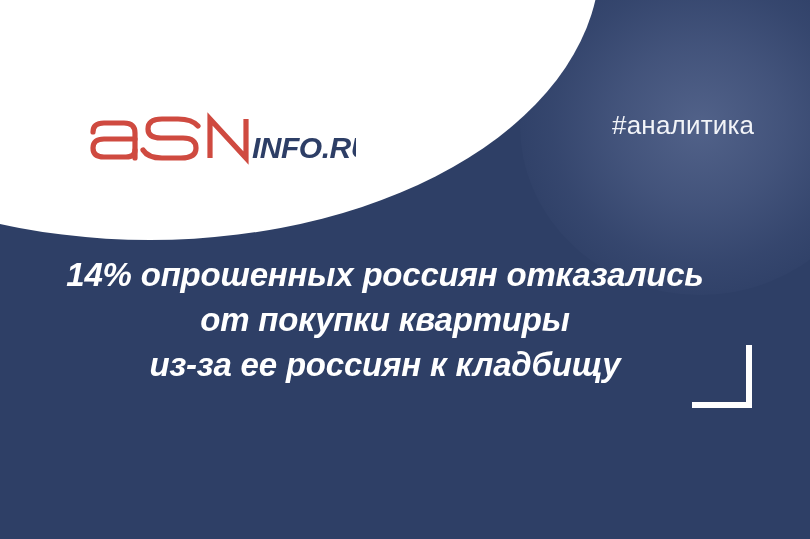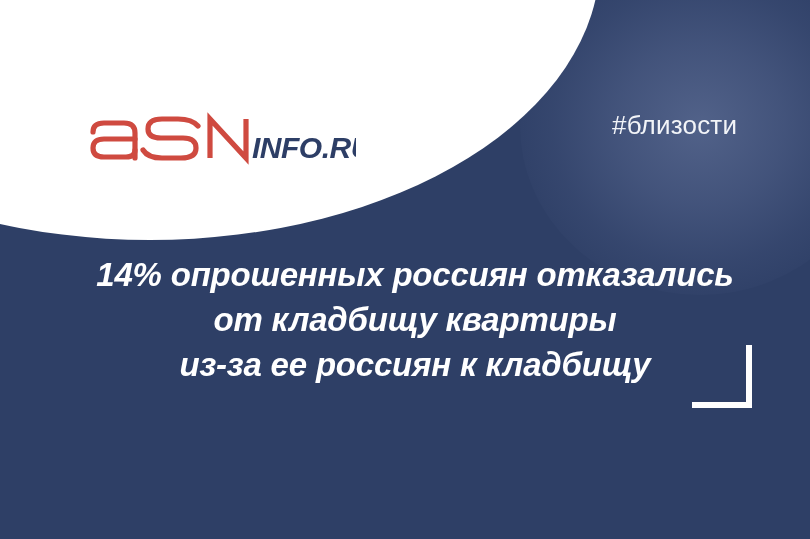--- a/index.html
+++ b/index.html
@@ -66,21 +66,20 @@
     top: 252px;
     width: 770px;
     text-align: center;
     color: #ffffff;
     font-size: 33px;
     font-style: italic;
     font-weight: 700;
     line-height: 45px;
     letter-spacing: -0.2px;
     font-stretch: condensed;
-    margin-left: 30px;
   }
   #headline .hl-line { display: block; white-space: nowrap; }
 
   
   #corner-bracket {
     position: absolute;
     left: 692px;
     top: 345px;
     width: 60px;
     height: 63px;
@@ -124,25 +123,25 @@
       </g>
 
       <g fill="none" stroke="#cf4a40" stroke-width="5.2" stroke-linejoin="miter">
         <path d="M124 46 L124 7 L160 46 L160 7"></path>
       </g>
 
       <text x="166" y="46" font-family="'Liberation Sans', sans-serif" font-size="30" font-weight="700" font-style="italic" fill="#2d3e66" letter-spacing="-0.5">INFO.RU</text>
     </svg>
   </div>
 
-  <div id="hashtag">#близости</div>
+  <div id="hashtag">#аналитика</div>
 
   <div id="headline">
     <span class="hl-line">14% опрошенных россиян отказались</span>
-    <span class="hl-line">от кладбищу квартиры</span>
+    <span class="hl-line">от покупки квартиры</span>
     <span class="hl-line">из-за ее россиян к кладбищу</span>
   </div>
 
   <div id="corner-bracket">
     <div class="bar-v"></div>
     <div class="bar-h"></div>
   </div>
 
 </div>
 

